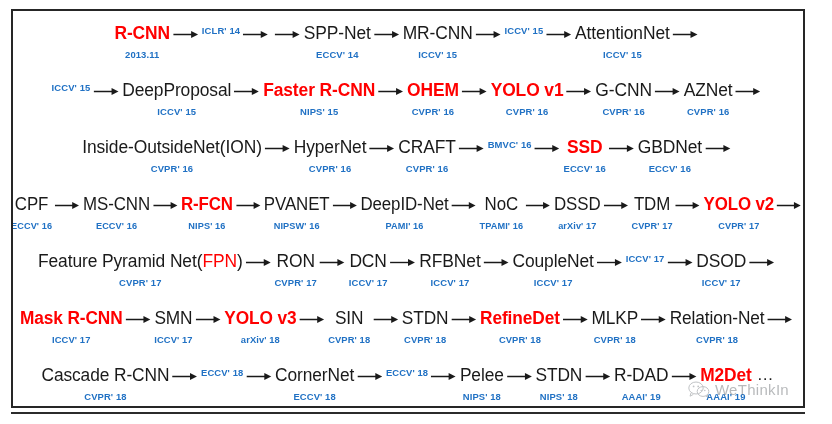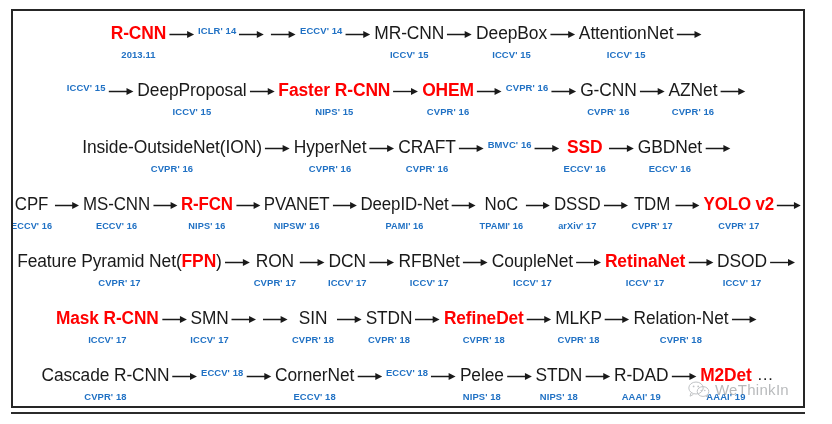--- a/index.html
+++ b/index.html
@@ -64,21 +64,21 @@
     color: #1a1a1a;
     white-space: nowrap;
     letter-spacing: -0.1px;
   }
   .node-name.hl {
     color: #FF0000;
     font-weight: bold;
   }
   .node-name .inner-hl {
     color: #FF0000;
-    font-weight: bold;
+    font-weight: normal;
   }
 
   .node-venue {
     font-size: 9.5px;
     line-height: 15px;
     color: #2071C4;
     font-weight: bold;
     white-space: nowrap;
     margin-top: 2px;
     letter-spacing: 0.1px;
@@ -158,40 +158,40 @@
             <path d="M18 1 L25 4.5 L18 8 Z" fill="#1a1a1a"></path>
           </svg>
         </span>
         <span class="arrow">
           <svg width="26" height="9" viewBox="0 0 26 9" aria-hidden="true">
             <line x1="0" y1="4.5" x2="19" y2="4.5" stroke="#1a1a1a" stroke-width="1.4"></line>
             <path d="M18 1 L25 4.5 L18 8 Z" fill="#1a1a1a"></path>
           </svg>
         </span>
         <div class="node">
+          <div class="node-name">SPP-Net</div>
           <div class="node-venue">ECCV' 14</div>
         </div>
         <span class="arrow">
           <svg width="26" height="9" viewBox="0 0 26 9" aria-hidden="true">
             <line x1="0" y1="4.5" x2="19" y2="4.5" stroke="#1a1a1a" stroke-width="1.4"></line>
             <path d="M18 1 L25 4.5 L18 8 Z" fill="#1a1a1a"></path>
           </svg>
         </span>
         <div class="node">
           <div class="node-name">MR-CNN</div>
           <div class="node-venue">ICCV' 15</div>
         </div>
         <span class="arrow">
           <svg width="26" height="9" viewBox="0 0 26 9" aria-hidden="true">
             <line x1="0" y1="4.5" x2="19" y2="4.5" stroke="#1a1a1a" stroke-width="1.4"></line>
             <path d="M18 1 L25 4.5 L18 8 Z" fill="#1a1a1a"></path>
           </svg>
         </span>
         <div class="node">
-          <div class="node-name">DeepBox</div>
           <div class="node-venue">ICCV' 15</div>
         </div>
         <span class="arrow">
           <svg width="26" height="9" viewBox="0 0 26 9" aria-hidden="true">
             <line x1="0" y1="4.5" x2="19" y2="4.5" stroke="#1a1a1a" stroke-width="1.4"></line>
             <path d="M18 1 L25 4.5 L18 8 Z" fill="#1a1a1a"></path>
           </svg>
         </span>
         <div class="node">
           <div class="node-name">AttentionNet</div>
@@ -238,20 +238,21 @@
           <div class="node-name hl">OHEM</div>
           <div class="node-venue">CVPR' 16</div>
         </div>
         <span class="arrow">
           <svg width="26" height="9" viewBox="0 0 26 9" aria-hidden="true">
             <line x1="0" y1="4.5" x2="19" y2="4.5" stroke="#1a1a1a" stroke-width="1.4"></line>
             <path d="M18 1 L25 4.5 L18 8 Z" fill="#1a1a1a"></path>
           </svg>
         </span>
         <div class="node">
+          <div class="node-name hl">YOLO v1</div>
           <div class="node-venue">CVPR' 16</div>
         </div>
         <span class="arrow">
           <svg width="26" height="9" viewBox="0 0 26 9" aria-hidden="true">
             <line x1="0" y1="4.5" x2="19" y2="4.5" stroke="#1a1a1a" stroke-width="1.4"></line>
             <path d="M18 1 L25 4.5 L18 8 Z" fill="#1a1a1a"></path>
           </svg>
         </span>
         <div class="node">
           <div class="node-name">G-CNN</div>
@@ -472,21 +473,20 @@
           <div class="node-name">CoupleNet</div>
           <div class="node-venue">ICCV' 17</div>
         </div>
         <span class="arrow">
           <svg width="26" height="9" viewBox="0 0 26 9" aria-hidden="true">
             <line x1="0" y1="4.5" x2="19" y2="4.5" stroke="#1a1a1a" stroke-width="1.4"></line>
             <path d="M18 1 L25 4.5 L18 8 Z" fill="#1a1a1a"></path>
           </svg>
         </span>
         <div class="node">
-          <div class="node-name hl">RetinaNet</div>
           <div class="node-venue">ICCV' 17</div>
         </div>
         <span class="arrow">
           <svg width="26" height="9" viewBox="0 0 26 9" aria-hidden="true">
             <line x1="0" y1="4.5" x2="19" y2="4.5" stroke="#1a1a1a" stroke-width="1.4"></line>
             <path d="M18 1 L25 4.5 L18 8 Z" fill="#1a1a1a"></path>
           </svg>
         </span>
         <div class="node">
           <div class="node-name">DSOD</div>
@@ -513,20 +513,24 @@
         <div class="node">
           <div class="node-name">SMN</div>
           <div class="node-venue">ICCV' 17</div>
         </div>
         <span class="arrow">
           <svg width="26" height="9" viewBox="0 0 26 9" aria-hidden="true">
             <line x1="0" y1="4.5" x2="19" y2="4.5" stroke="#1a1a1a" stroke-width="1.4"></line>
             <path d="M18 1 L25 4.5 L18 8 Z" fill="#1a1a1a"></path>
           </svg>
         </span>
+        <div class="node">
+          <div class="node-name hl">YOLO v3</div>
+          <div class="node-venue">arXiv' 18</div>
+        </div>
         <span class="arrow">
           <svg width="26" height="9" viewBox="0 0 26 9" aria-hidden="true">
             <line x1="0" y1="4.5" x2="19" y2="4.5" stroke="#1a1a1a" stroke-width="1.4"></line>
             <path d="M18 1 L25 4.5 L18 8 Z" fill="#1a1a1a"></path>
           </svg>
         </span>
         <div class="node">
           <div class="node-name">SIN</div>
           <div class="node-venue">CVPR' 18</div>
         </div>

